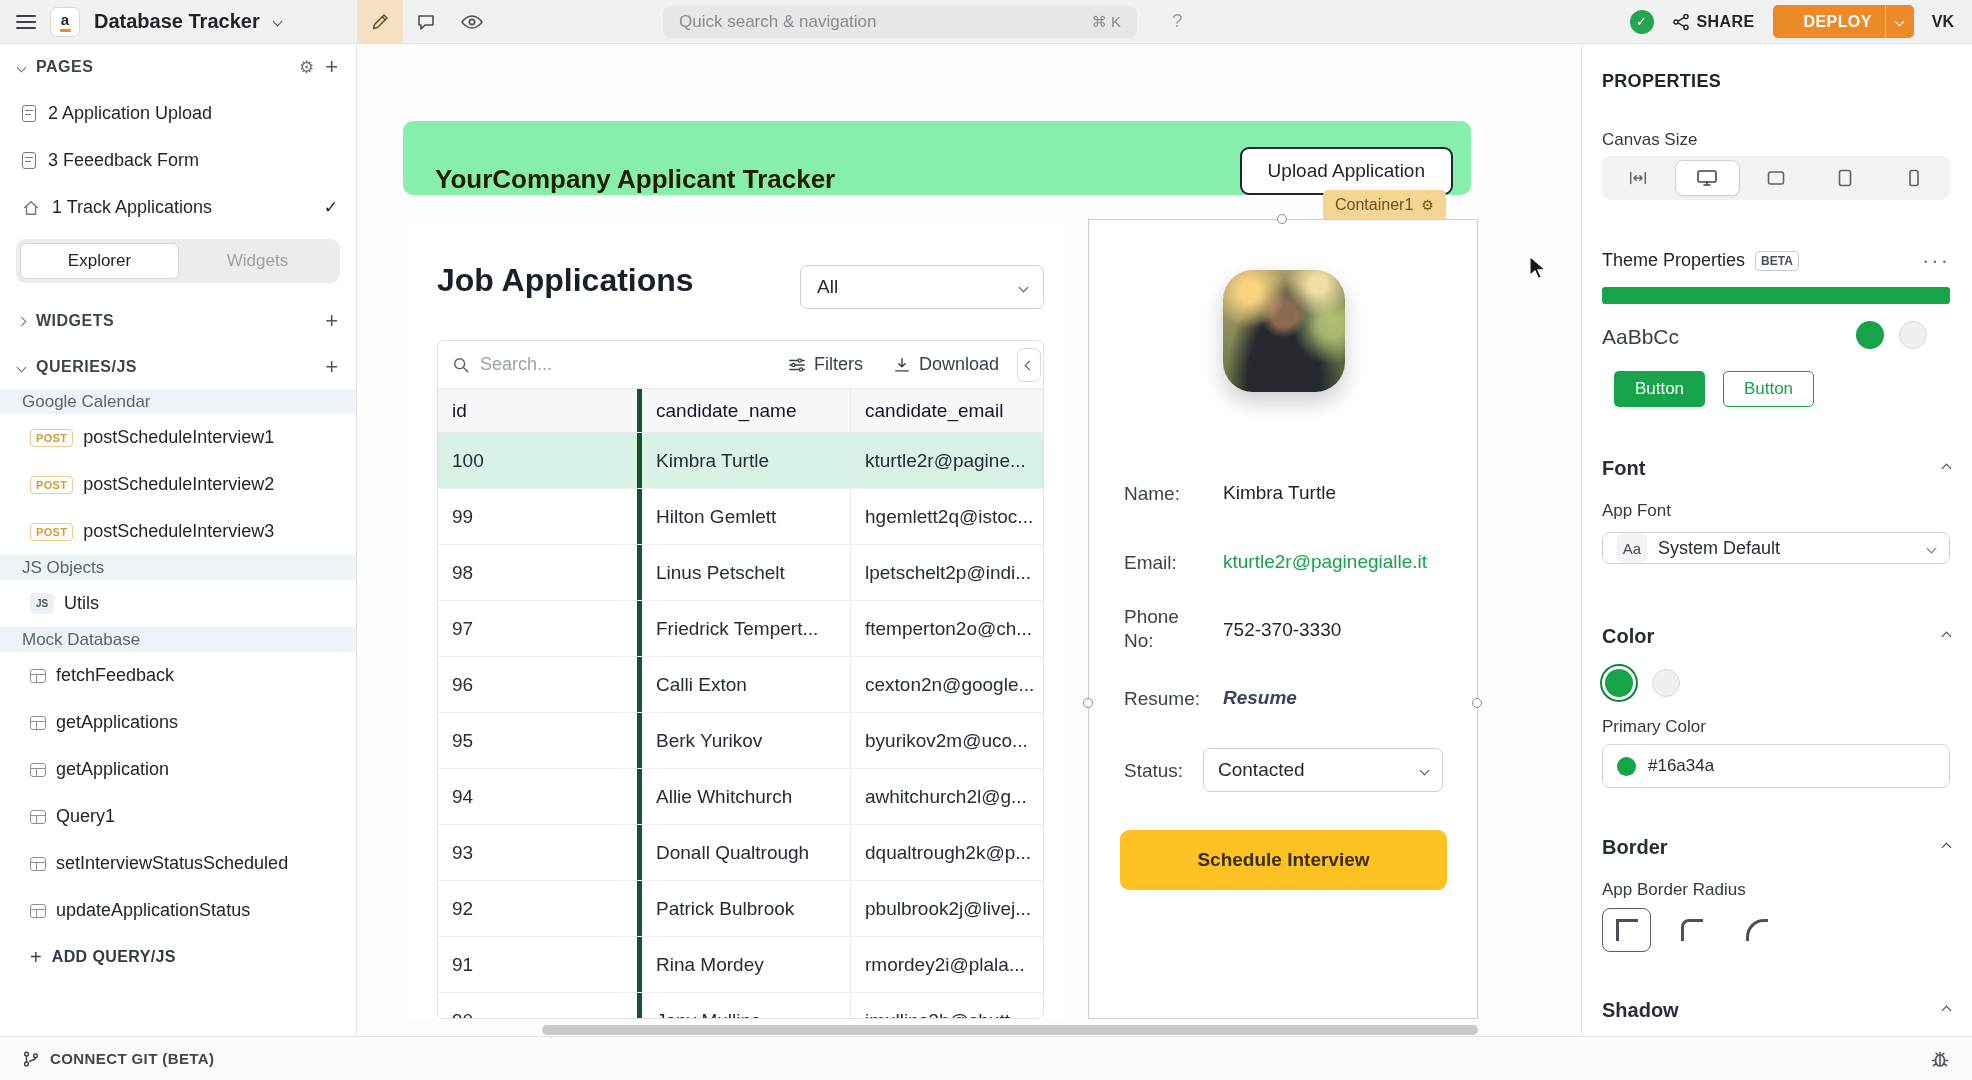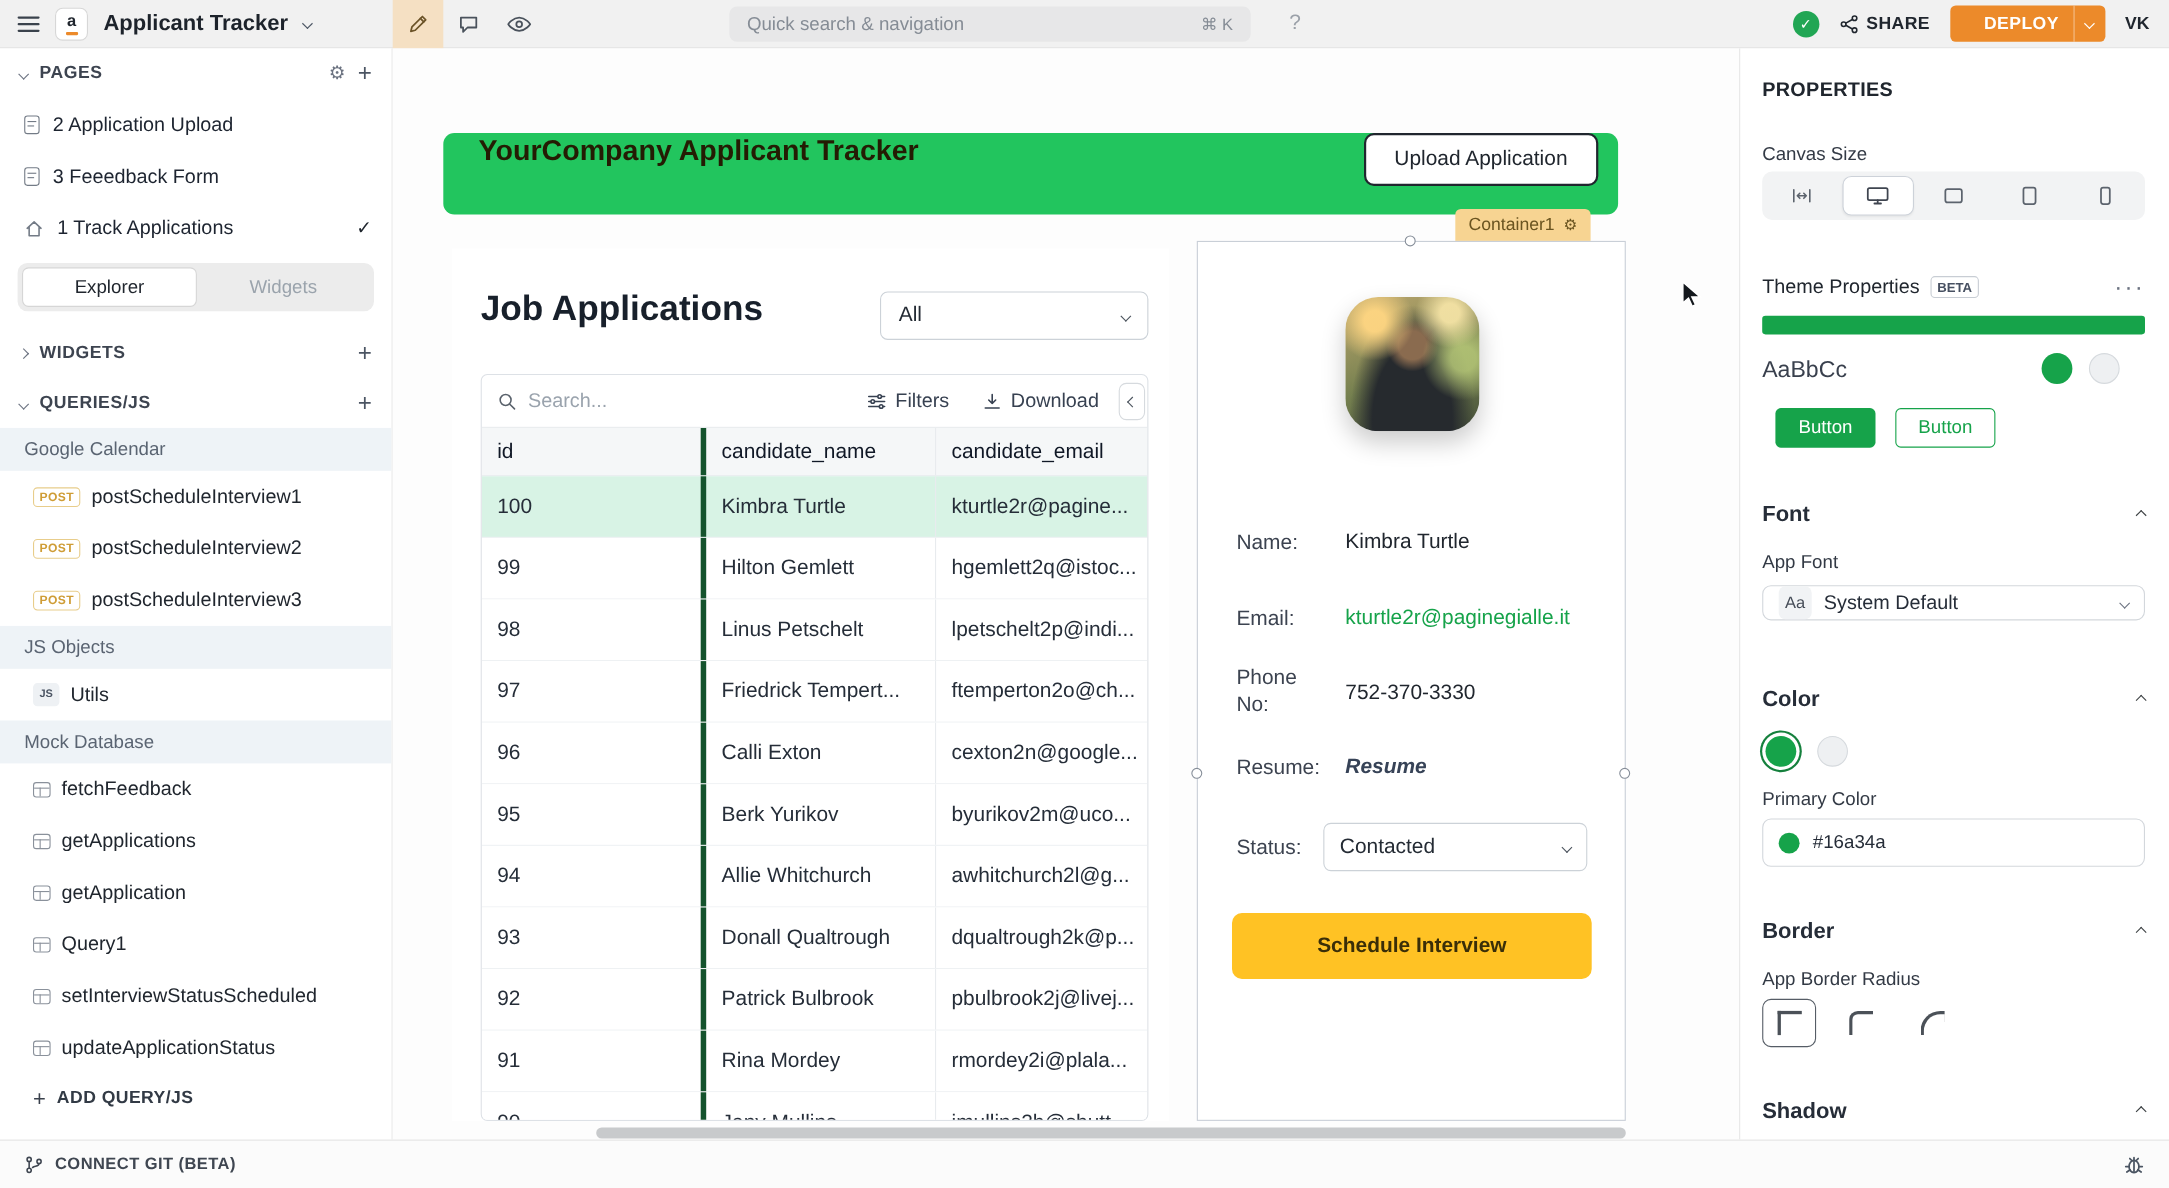--- a/index.html
+++ b/index.html
@@ -50,34 +50,34 @@
   .caps-row .gear { font-size:17px; color:#6b7280; }
   .caps-row .plus { font-size:22px; font-weight:400; color:#4b5563; line-height:1; }
   .page-row { height:47px; display:flex; align-items:center; gap:12px; padding:0 18px 0 22px; font-size:18px; color:#1d2430; }
   .page-row .check { margin-left:auto; font-size:17px; color:#20262e; }
   .icon-file { width:14px; height:17px; border:1.6px solid #737b86; border-radius:3px; position:relative; flex:0 0 auto; }
   .icon-file::before { content:""; position:absolute; left:2px; right:2px; top:4px; border-top:1.4px solid #737b86; }
   .icon-file::after { content:""; position:absolute; left:2px; right:4px; top:8px; border-top:1.4px solid #737b86; }
   .segmented { margin:8px 16px 14px; height:44px; background:#ececec; border-radius:9px; padding:4px; display:flex; }
   .seg { flex:1; display:flex; align-items:center; justify-content:center; font-size:17px; border-radius:6px; color:#9aa3ac; }
   .seg.active { background:#fff; border:1px solid #d6d6d6; color:#20262e; }
-  .group-row { height:39px; background:#eef3f7; display:flex; align-items:center; padding:0 22px; font-size:17px; color:#5a6472; }
+  .group-row { height:25px; background:#eef3f7; display:flex; align-items:center; padding:0 22px; font-size:17px; color:#5a6472; }
   .q-item { height:47px; display:flex; align-items:center; gap:10px; padding:0 10px 0 30px; font-size:18px; color:#20262e; white-space:nowrap; overflow:hidden; }
   .post-badge { font-size:11px; font-weight:700; letter-spacing:.3px; color:#cf9d36; border:1.5px solid #e8cd8b; border-radius:4px; padding:2px 5px; flex:0 0 auto; }
   .js-badge { width:24px; height:21px; background:#eef1f4; border-radius:4px; font-size:10px; font-weight:800; color:#4b5563; display:flex; align-items:center; justify-content:center; flex:0 0 auto; }
   .icon-table { width:16px; height:14px; border:1.6px solid #8a919b; border-radius:3px; position:relative; flex:0 0 auto; }
   .icon-table::before { content:""; position:absolute; left:0; right:0; top:4px; border-top:1.4px solid #8a919b; }
   .icon-table::after { content:""; position:absolute; top:4px; bottom:0; left:5px; border-left:1.4px solid #8a919b; }
   .add-row { height:46px; display:flex; align-items:center; gap:10px; padding:0 30px; }
   .add-row .plus { font-size:20px; color:#3a414c; }
   .add-row .lbl { font-size:16px; font-weight:600; letter-spacing:.4px; color:#323a45; }
 
   
   #canvas { position:absolute; top:44px; left:357px; width:1224px; bottom:44px; background:#fdfdfd; overflow:hidden; }
-  .banner { position:absolute; left:46px; top:77px; width:1068px; height:74px; background:#22c55e; border-radius:10px; display:flex; align-items:flex-start; padding:0 18px 0 32px; }
+  .banner { position:absolute; left:46px; top:77px; width:1068px; height:74px; background:#86efac; border-radius:10px; display:flex; align-items:flex-end; padding:0 18px 0 32px; }
   .banner-title { font-size:26px; font-weight:700; color:#241c03; }
   .upload-btn { margin-left:auto; height:48px; padding:0 26px; background:#fff; border:2px solid #20262e; border-radius:9px; font-size:19px; color:#20262e; display:flex; align-items:center; }
   .container-tag { position:absolute; left:966px; top:146px; height:29px; background:#f7d492; border-radius:5px 5px 0 0; display:flex; align-items:center; gap:8px; padding:0 12px; font-size:16px; color:#6a5420; }
   .container-tag .gear { font-size:14px; }
 
   .jobs-card { position:absolute; left:54px; top:182px; width:652px; height:793px; background:#fff; }
   .jobs-title { position:absolute; left:26px; top:36px; font-size:32px; font-weight:700; color:#18202b; }
   .all-select { position:absolute; left:389px; top:39px; width:244px; height:44px; border:1px solid #ccd2d8; border-radius:7px; display:flex; align-items:center; padding:0 16px; font-size:19px; color:#242b34; background:#fff; }
   .all-select .chev { margin-left:auto; color:#4a525c; }
   .table-box { position:absolute; left:26px; top:114px; width:607px; height:679px; border:1px solid #dde1e6; border-radius:6px; overflow:hidden; background:#fff; }
@@ -173,21 +173,21 @@
   <div class="tb-left">
     <div class="hamburger">
         <span></span>
         <span></span>
         <span></span>
       </div>
     <div class="app-logo">
         <span>a</span>
         <i></i>
       </div>
-    <span class="tb-title">Applicant Tracker</span>
+    <span class="tb-title">Database Tracker</span>
     <span class="chev down sm" style="color:#4b5563"></span>
   </div>
   <div class="tb-tools">
     <div class="tb-tool edit">
       <svg class="ico" width="20" height="20" viewBox="0 0 20 20">
           <path d="M3.5 16.5l1-4L14 3l3 3L7.5 15.5l-4 1z"></path>
           <path d="M12.2 4.8l3 3"></path>
         </svg>
     </div>
     <div class="tb-tool">

